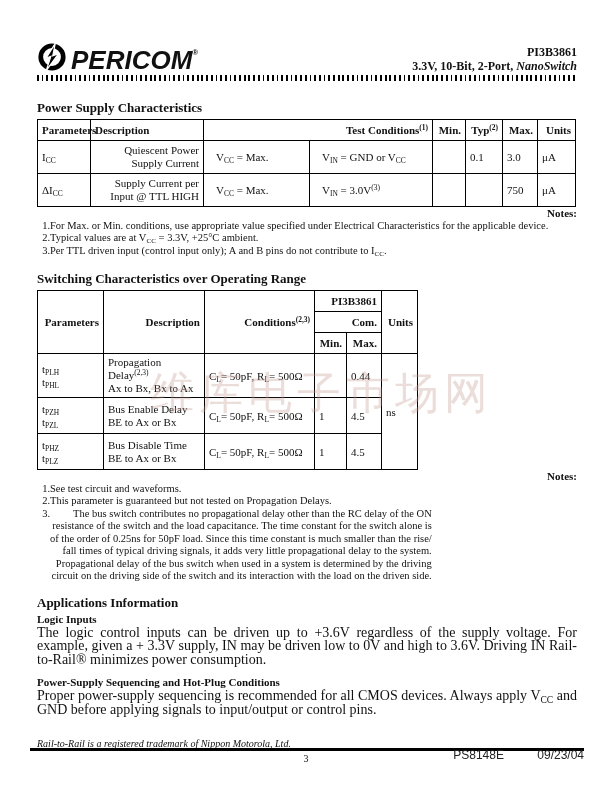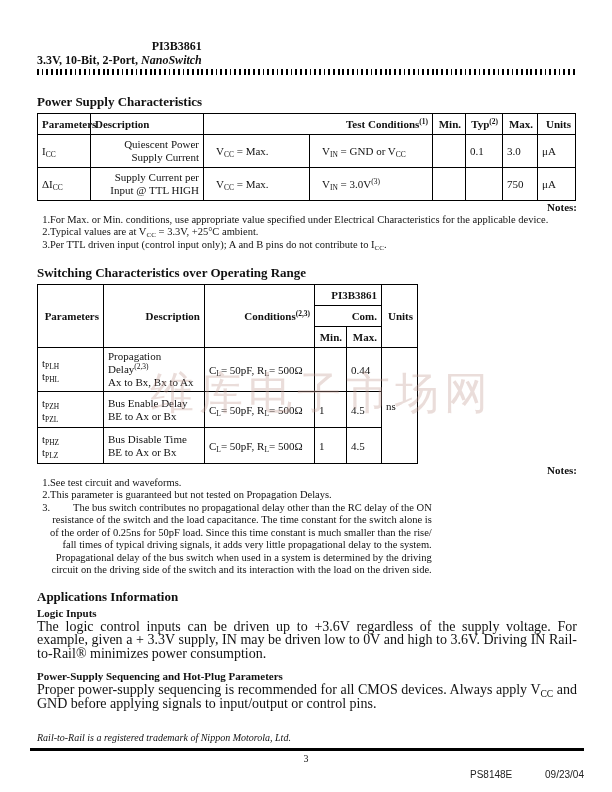--- a/index.html
+++ b/index.html
@@ -68,35 +68,43 @@
   
   .watermark {
     position:absolute; left:150px; top:364px; z-index:4; pointer-events:none;
     font-size:44px; letter-spacing:5px; color:#c49d94; opacity:0.34; white-space:nowrap;
   }
 
   
   .footer-rule { position:absolute; left:30px; right:28px; top:748px; height:2.5px; background:#000; }
   .footer-page { position:absolute; left:0; width:100%; top:753px; text-align:center; font-size:10px; }
   .footer-meta {
-    position:absolute; right:28px; top:769px; font-size:10px;
+    position:absolute; right:28px; top:748px; font-size:12px;
     font-family:"Liberation Sans","DejaVu Sans",sans-serif; color:#222;
   }
   .footer-meta span { margin-left:30px; }
 </style>
 </head>
 <body>
 
 <div class="page">
 
   <div class="watermark">维库电子市场网</div>
 
   <div class="content">
 
     <div class="hdr">
+      <div class="brand">
+        <svg width="30" height="30" viewBox="0 0 32 32">
+          <circle cx="16" cy="16" r="12" fill="none" stroke="#000" stroke-width="5"></circle>
+          <path d="M19.5 1.5 L9.5 17.5 L14.8 15.2 L9.8 30.5 L23 12.5 L16.8 14.8 Z" fill="#000" stroke="#fff" stroke-width="1.3"></path>
+        </svg>
+        <div class="brand-text"><span>PERICOM</span><span class="brand-reg">®</span>
+        </div>
+      </div>
       <div class="hdr-right">
         <div>PI3B3861</div>
         <div><span>3.3V, 10-Bit, 2-Port, </span><span class="italic">NanoSwitch</span>
         </div>
       </div>
     </div>
     <div class="dotted-rule"></div>
 
     <div class="sec-title t1">Power Supply Characteristics</div>
 
@@ -253,21 +261,21 @@
 fall times of typical driving signals, it adds very little propagational delay to the system.
 Propagational delay of the bus switch when used in a system is determined by the driving
 circuit on the driving side of the switch and its interaction with the load on the driven side.</span>
       </div>
     </div>
 
     <div class="apps">
       <h2>Applications Information</h2>
       <h3 class="first">Logic Inputs</h3>
       <p>The logic control inputs can be driven up to +3.6V regardless of the supply voltage. For example, given a + 3.3V supply, IN may be driven low to 0V and high to 3.6V. Driving IN Rail-to-Rail® minimizes power consumption.</p>
-      <h3>Power-Supply Sequencing and Hot-Plug Parameters</h3>
+      <h3>Power-Supply Sequencing and Hot-Plug Conditions</h3>
       <p>Proper power-supply sequencing is recommended for all CMOS devices. Always apply V<sub>CC</sub> and GND before applying signals to input/output or control pins.</p>
       <div class="trademark">Rail-to-Rail is a registered trademark of Nippon Motorola, Ltd.</div>
     </div>
 
   </div>
 
   <div class="footer-rule"></div>
   <div class="footer-page">3</div>
   <div class="footer-meta">
     <span>PS8148E</span>

